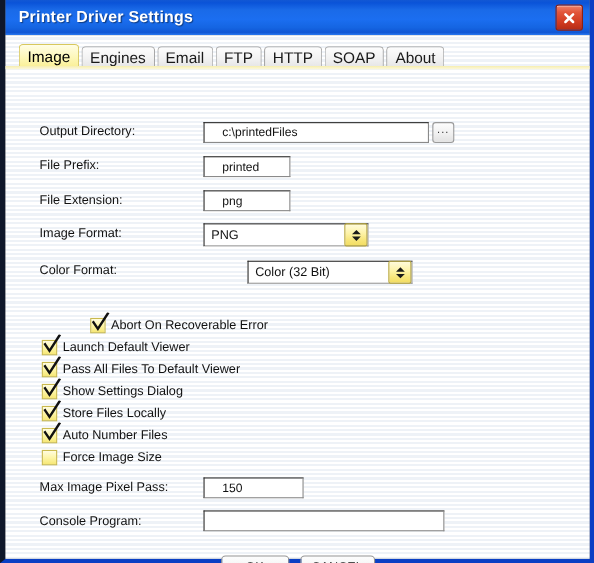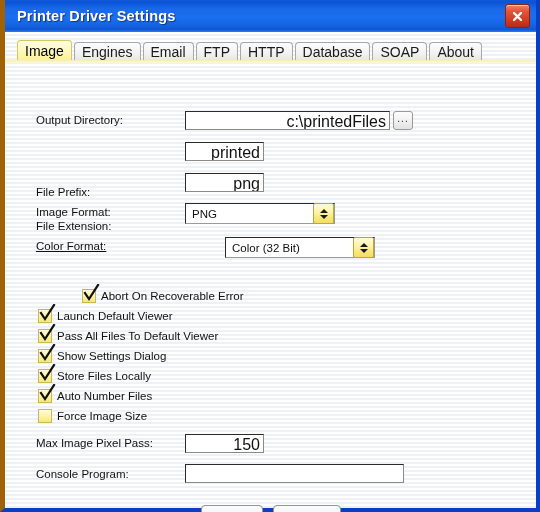--- a/index.html
+++ b/index.html
@@ -13,21 +13,21 @@
     overflow: hidden;
     font-family: "Liberation Sans", sans-serif;
   }
 
   .window {
     position: absolute;
     left: 0; top: 0;
     width: 540px;
     height: 512px;
     box-sizing: border-box;
-    border-left: 5px solid #a16207;
+    border-left: 5px solid #0f172a;
     border-right: 4px solid #0a3fc4;
     border-bottom: 4px solid #0a3fc4;
     background: #737373;
   }
 
   
   .titlebar {
     position: relative;
     height: 32px;
     background: linear-gradient(to bottom,
@@ -136,29 +136,28 @@
     white-space: nowrap;
   }
 
   .textbox {
     position: absolute;
     box-sizing: border-box;
     background: #ffffff;
     border: 1px solid #2b2b2b;
     border-right-color: #8a8a8a;
     border-bottom-color: #8a8a8a;
-    font-size: 16px;
+    font-size: 11px;
     color: #111;
-    padding: 1px 3px 0 4px;
+    padding: 1px 3px 0 16px;
     height: 19px;
     line-height: 17px;
     overflow: hidden;
     white-space: nowrap;
     font-family: "Liberation Sans", sans-serif;
-    text-align: right;
   }
 
   .browse-btn {
     position: absolute;
     width: 20px;
     height: 19px;
     box-sizing: border-box;
     background: linear-gradient(to bottom, #fdfdfd 0%, #f0f0f0 55%, #e2e2e2 100%);
     border: 1px solid #9a9a9a;
     border-radius: 3px;
@@ -291,49 +290,48 @@
 
   <div class="client">
 
     <div class="tabstrip">
       <div class="tabs">
         <div class="tab active"><span>Image</span></div>
         <div class="tab"><span>Engines</span></div>
         <div class="tab"><span>Email</span></div>
         <div class="tab"><span>FTP</span></div>
         <div class="tab"><span>HTTP</span></div>
-        <div class="tab"><span>Database</span></div>
         <div class="tab"><span>SOAP</span></div>
         <div class="tab"><span>About</span></div>
       </div>
       <div class="tab-underline"></div>
     </div>
 
     <div class="panel">
 
       <div class="label" style="top:54px;">Output Directory:</div>
       <div class="textbox" style="left:180px; top:51px; width:205px;" placeholder="">c:\printedFiles</div>
       <div class="browse-btn" style="left:388px; top:51px;">...</div>
 
-      <div class="label" style="top:85px;margin-top:41px;">File Prefix:</div>
+      <div class="label" style="top:85px;">File Prefix:</div>
       <div class="textbox" style="left:180px; top:82px; width:79px;" placeholder="">printed</div>
 
-      <div class="label" style="top:116px;margin-top:44px;">File Extension:</div>
+      <div class="label" style="top:116px;">File Extension:</div>
       <div class="textbox" style="left:180px; top:113px; width:79px;" placeholder="">png</div>
 
       <div class="label" style="top:146px;">Image Format:</div>
       <div class="combo" style="left:180px; top:143px; width:150px;">
         <div class="combo-val">PNG</div>
         <div class="combo-btn">
           <span class="arrow-up"></span>
           <span class="arrow-dn"></span>
         </div>
       </div>
 
-      <div class="label" style="top:180px;text-decoration:underline;">Color Format:</div>
+      <div class="label" style="top:180px;">Color Format:</div>
       <div class="combo" style="left:180px; top:177px; width:150px;margin-left:40px;">
         <div class="combo-val">Color (32 Bit)</div>
         <div class="combo-btn">
           <span class="arrow-up"></span>
           <span class="arrow-dn"></span>
         </div>
       </div>
 
       <div class="checkrow" style="top:227px;margin-left:44px;">
         <span class="cbox">
@@ -388,21 +386,21 @@
         </span>
         <span class="cb-label">Auto Number Files</span>
       </div>
 
       <div class="checkrow" style="top:347px;">
         <span class="cbox"></span>
         <span class="cb-label">Force Image Size</span>
       </div>
 
       <div class="label" style="top:377px;">Max Image Pixel Pass:</div>
-      <div class="textbox" style="left:180px; top:374px; width:79px;" placeholder="">150</div>
+      <div class="textbox" style="left:180px; top:374px; width:91px;" placeholder="">150</div>
 
       <div class="label" style="top:408px;">Console Program:</div>
       <div class="textbox" style="left:180px; top:404px; width:219px;" placeholder=""></div>
 
       <div class="btnbar">
         <div class="btn">OK</div>
         <div class="btn" style="width:68px;">CANCEL</div>
       </div>
 
     </div>

